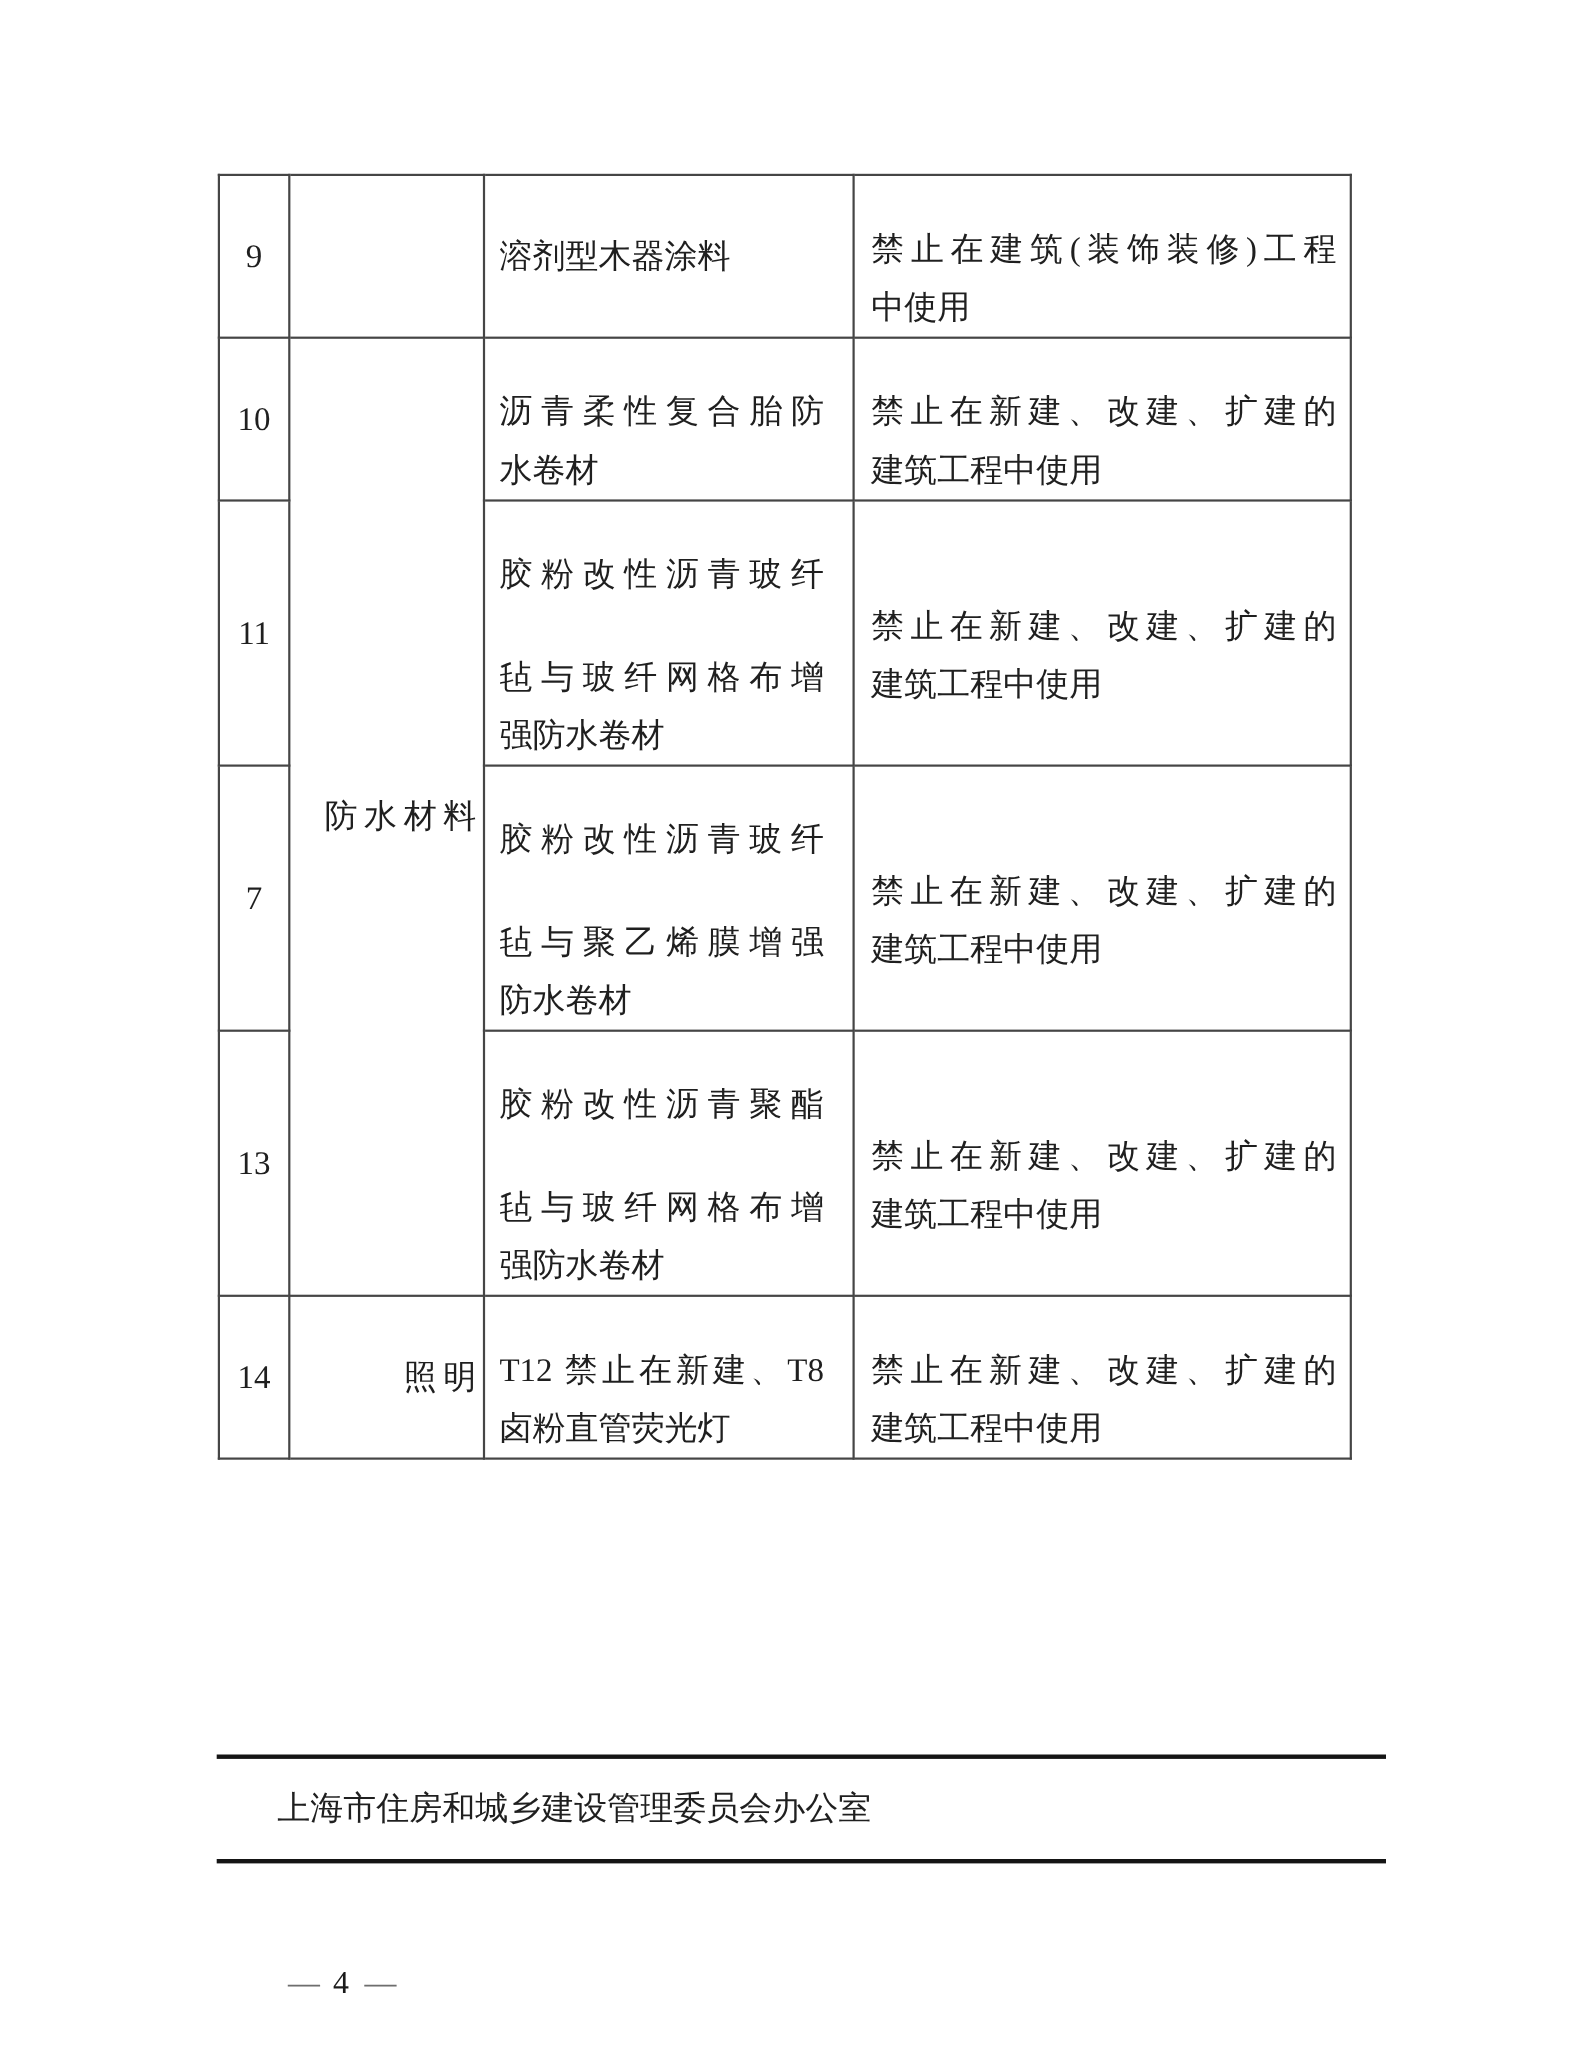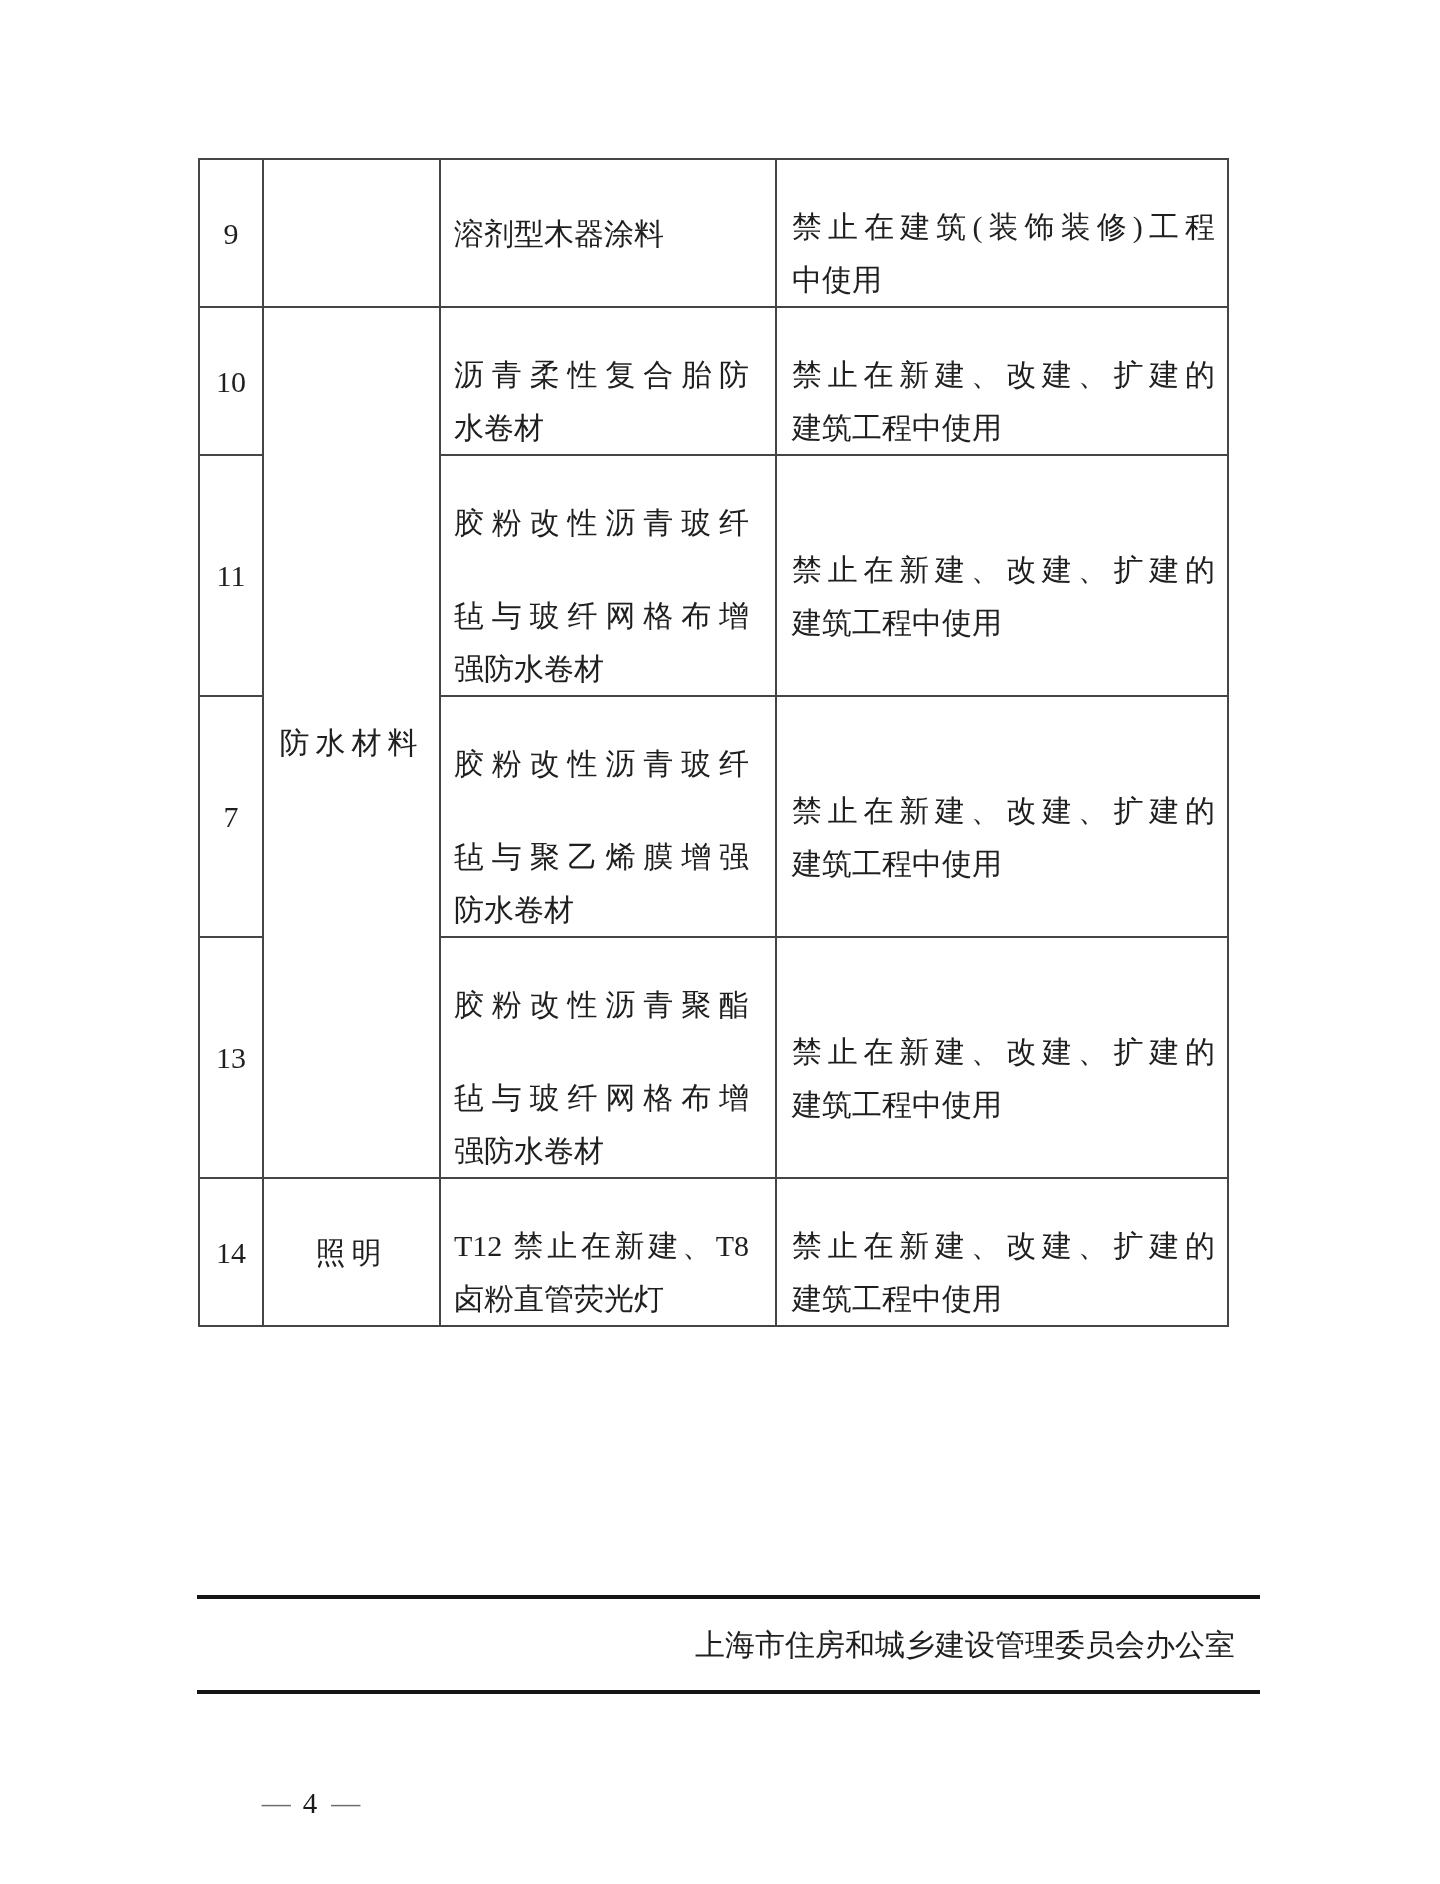--- a/index.html
+++ b/index.html
@@ -20,37 +20,37 @@
     width:1029px;
   }
   table.ban-table td{
     border:2px solid #454545;
     padding:0;
     vertical-align:middle;
     font-size:30px;
     line-height:53px;
   }
   td.c-num{text-align:center;font-size:31px;}
-  td.c-cat{text-align:center;letter-spacing:6px;}
+  td.c-cat{text-align:right;letter-spacing:6px;}
   td.c-mat .cellpad{padding-left:13px;padding-right:26px;}
   td.c-res .cellpad{padding-left:15px;padding-right:12px;}
   .cellpad{display:flex;flex-direction:column;justify-content:center;height:100%;}
   .line{display:block;}
   .j{text-align:justify;text-align-last:justify;margin-top:40px;}
   
   .rule{
     position:absolute;left:197px;width:1063px;height:4px;background:#151515;
   }
   .rule-top{top:1595px;}
   .rule-bottom{top:1690px;}
   .footer-line{
     position:absolute;left:197px;top:1623px;width:1063px;
     box-sizing:border-box;
     padding-left:55px;padding-right:25px;
-    display:flex;justify-content:flex-end;align-items:baseline;
+    display:flex;justify-content:space-between;align-items:baseline;
     font-size:30px;line-height:44px;
   }
   .page-number{
     position:absolute;left:235px;top:1786px;width:150px;
     text-align:center;font-size:29px;line-height:34px;
     display:flex;justify-content:center;gap:14px;align-items:center;
   }
   .page-number .dash{color:#6e6e6e;letter-spacing:-2px;}
   .page-number .num{color:#1a1a1a;}
 </style>

